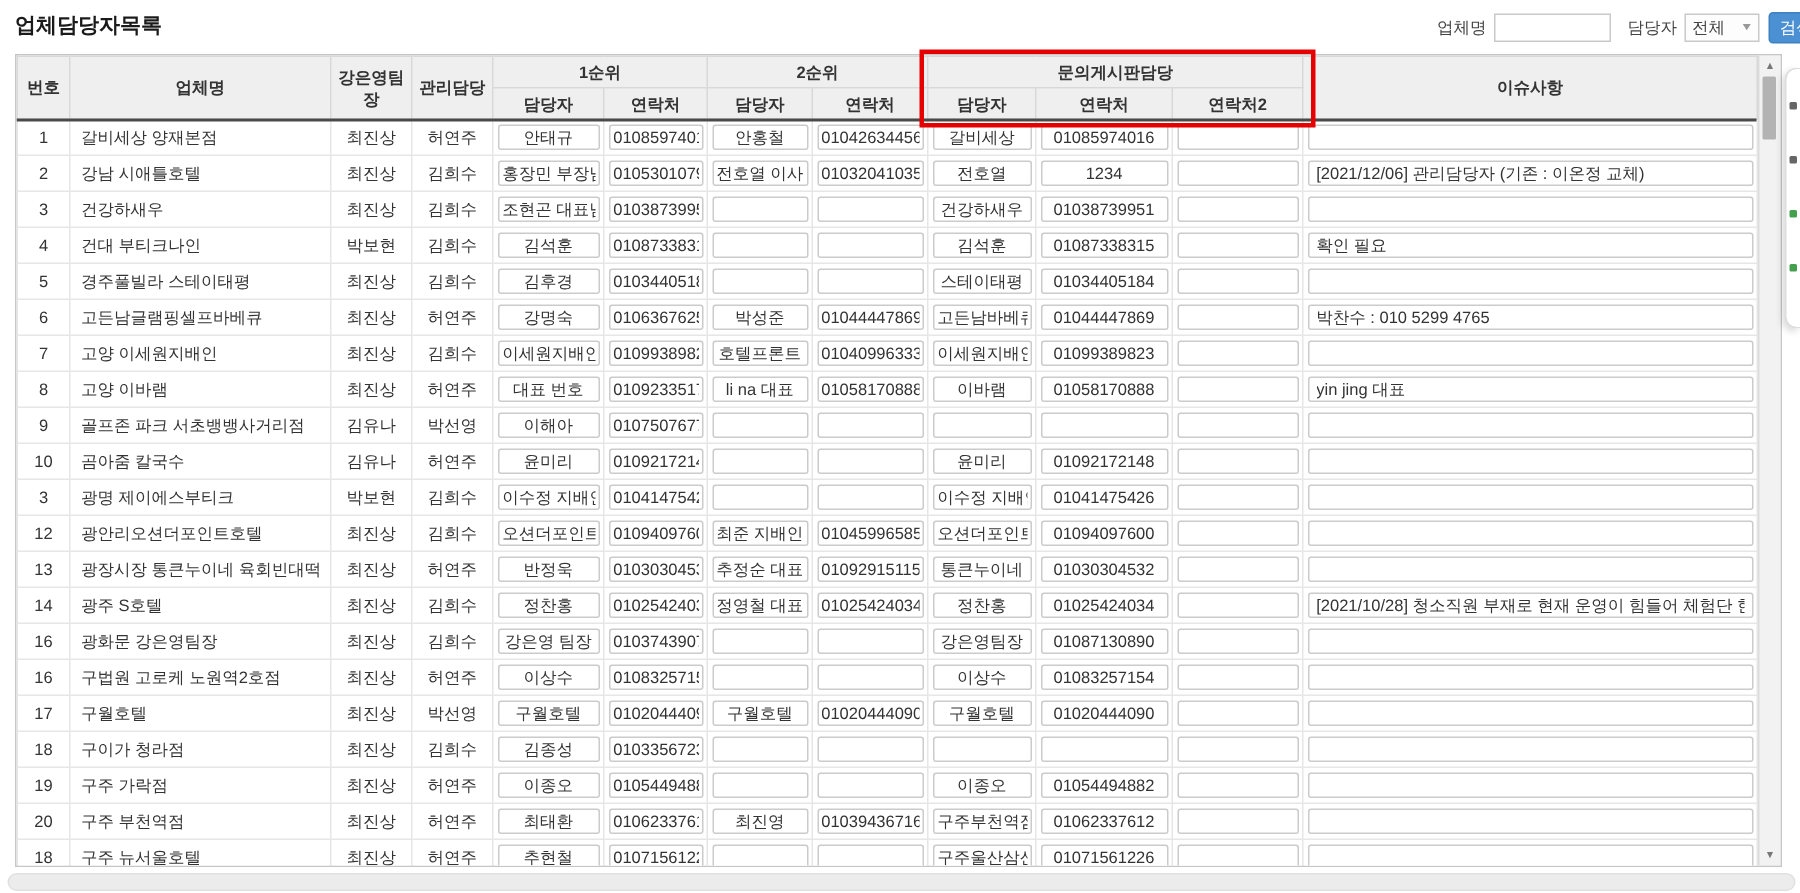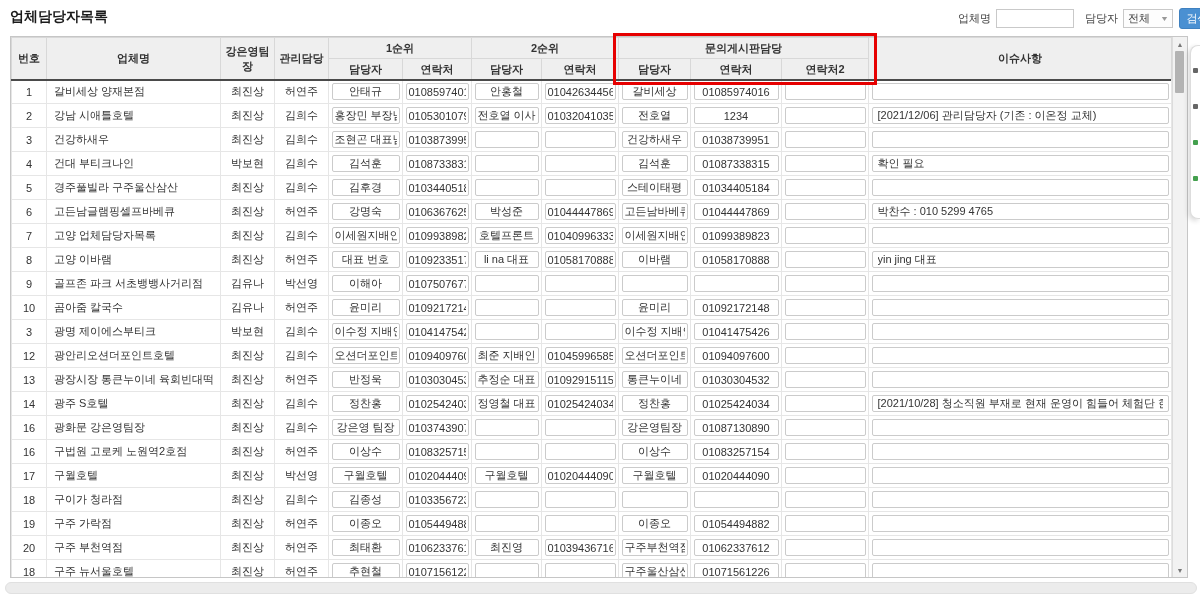--- a/index.html
+++ b/index.html
@@ -206,21 +206,21 @@
           </td>
           <td>
             <input type="text" readonly="" class="cellbox" style="">
           </td>
           <td>
             <input type="text" readonly="" class="cellbox left" value="확인 필요" style="">
           </td>
         </tr>
         <tr>
           <td>5</td>
-          <td class="t-left">경주풀빌라 구주울산삼산</td>
+          <td class="t-left">경주풀빌라 스테이태평</td>
           <td>최진상</td>
           <td>김희수</td>
           <td>
             <input type="text" readonly="" class="cellbox" value="김후경" style="">
           </td>
           <td>
             <input type="text" readonly="" class="cellbox" value="01034405184" style="">
           </td>
           <td>
             <input type="text" readonly="" class="cellbox" style="">
@@ -266,21 +266,21 @@
           </td>
           <td>
             <input type="text" readonly="" class="cellbox" style="">
           </td>
           <td>
             <input type="text" readonly="" class="cellbox left" value="박찬수 : 010 5299 4765" style="">
           </td>
         </tr>
         <tr>
           <td>7</td>
-          <td class="t-left">고양 업체담당자목록</td>
+          <td class="t-left">고양 이세원지배인</td>
           <td>최진상</td>
           <td>김희수</td>
           <td>
             <input type="text" readonly="" class="cellbox" value="이세원지배인" style="">
           </td>
           <td>
             <input type="text" readonly="" class="cellbox" value="01099389823" style="">
           </td>
           <td>
             <input type="text" readonly="" class="cellbox" value="호텔프론트" style="">

